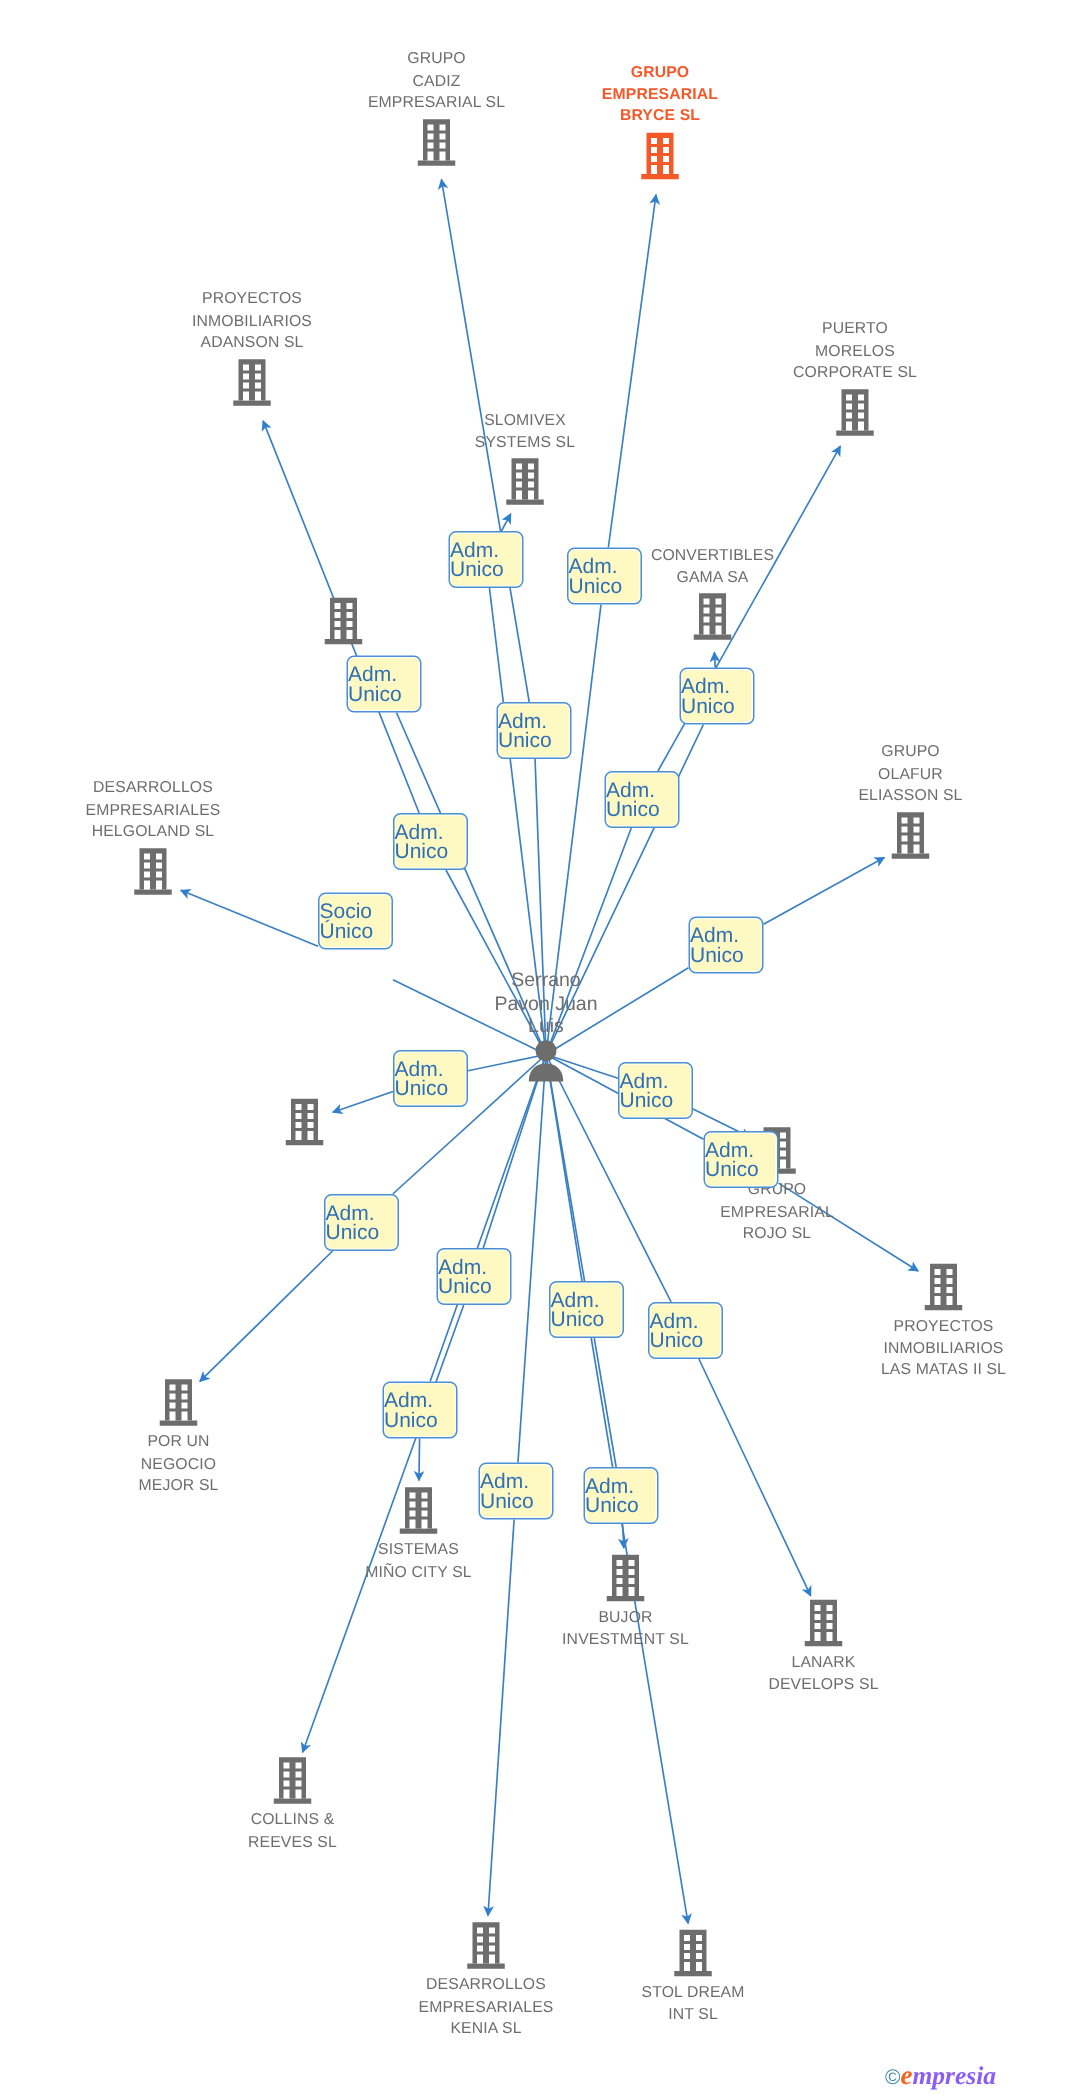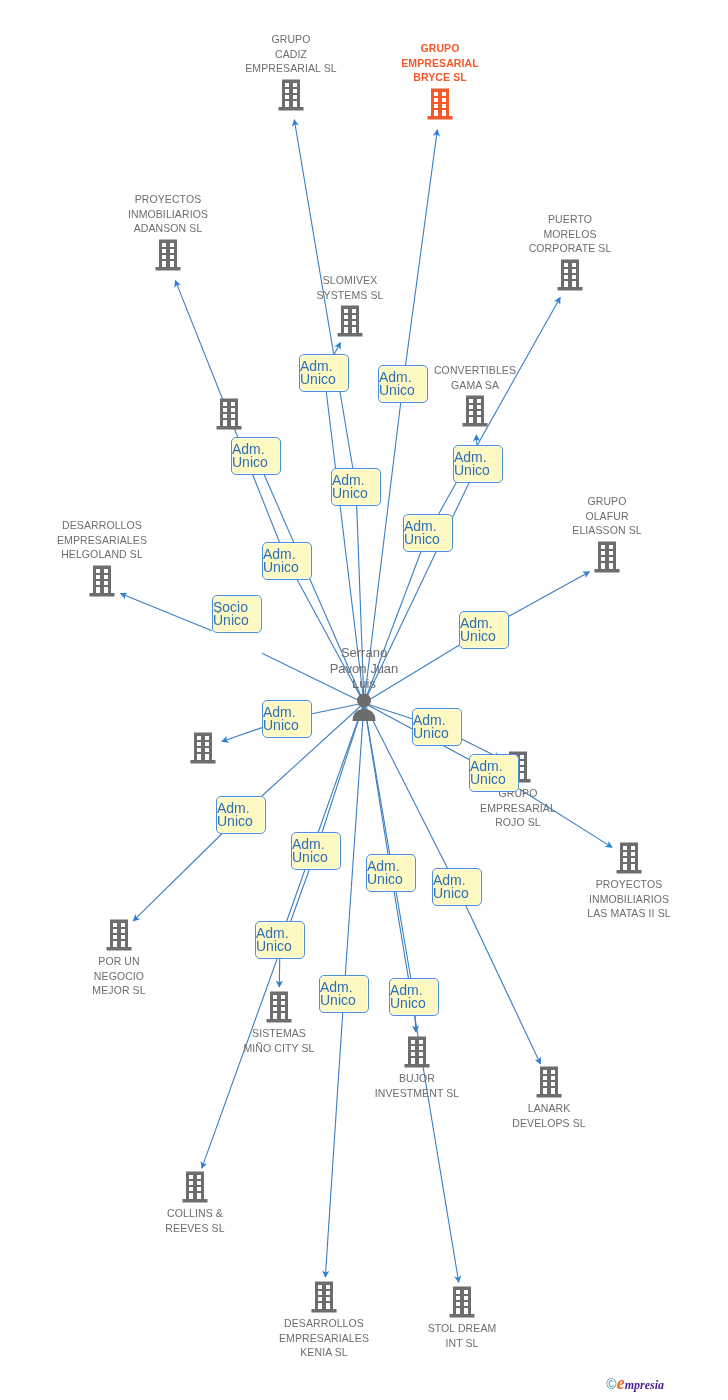--- a/index.html
+++ b/index.html
@@ -76,21 +76,21 @@
   #watermark{
     position:absolute;
     right:8px;
     bottom:6px;
     font-size:15px;
     line-height:18px;
     white-space:nowrap;
   }
   #watermark .c{color:#3f8fa3;font-size:14px;}
   #watermark .e{color:#f26722;font-style:italic;font-weight:bold;font-family:"Liberation Serif",serif;font-size:18px;}
-  #watermark .rest{color:#4c1d95;font-style:italic;font-weight:bold;font-family:"Liberation Serif",serif;font-size:12px;}
+  #watermark .rest{color:#8b5cf6;font-style:italic;font-weight:bold;font-family:"Liberation Serif",serif;font-size:17px;}
 </style>
 </head>
 <body>
 
 <div id="stage">
   <svg id="edges" viewBox="0 0 728 1400">
     <defs>
       <marker id="arrow" viewBox="0 0 10 10" refX="9" refY="5" markerWidth="6.5" markerHeight="6.5" orient="auto-start-reverse">
         <path d="M 0 0 L 10 5 L 0 10 L 2.6 5 z" fill="#2f7fd1"></path>
       </marker>

